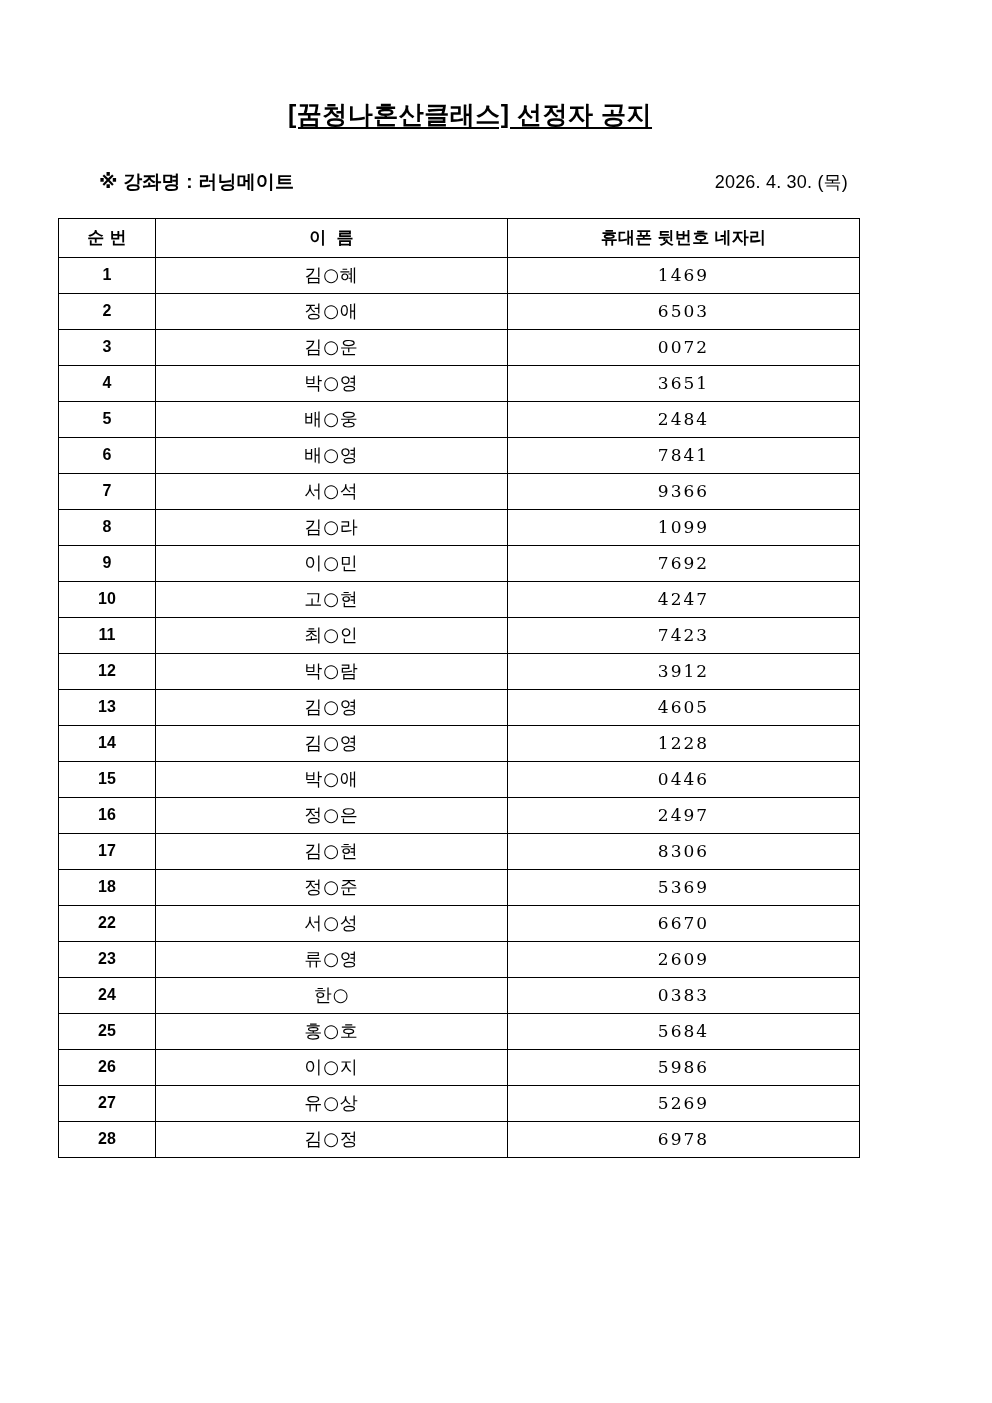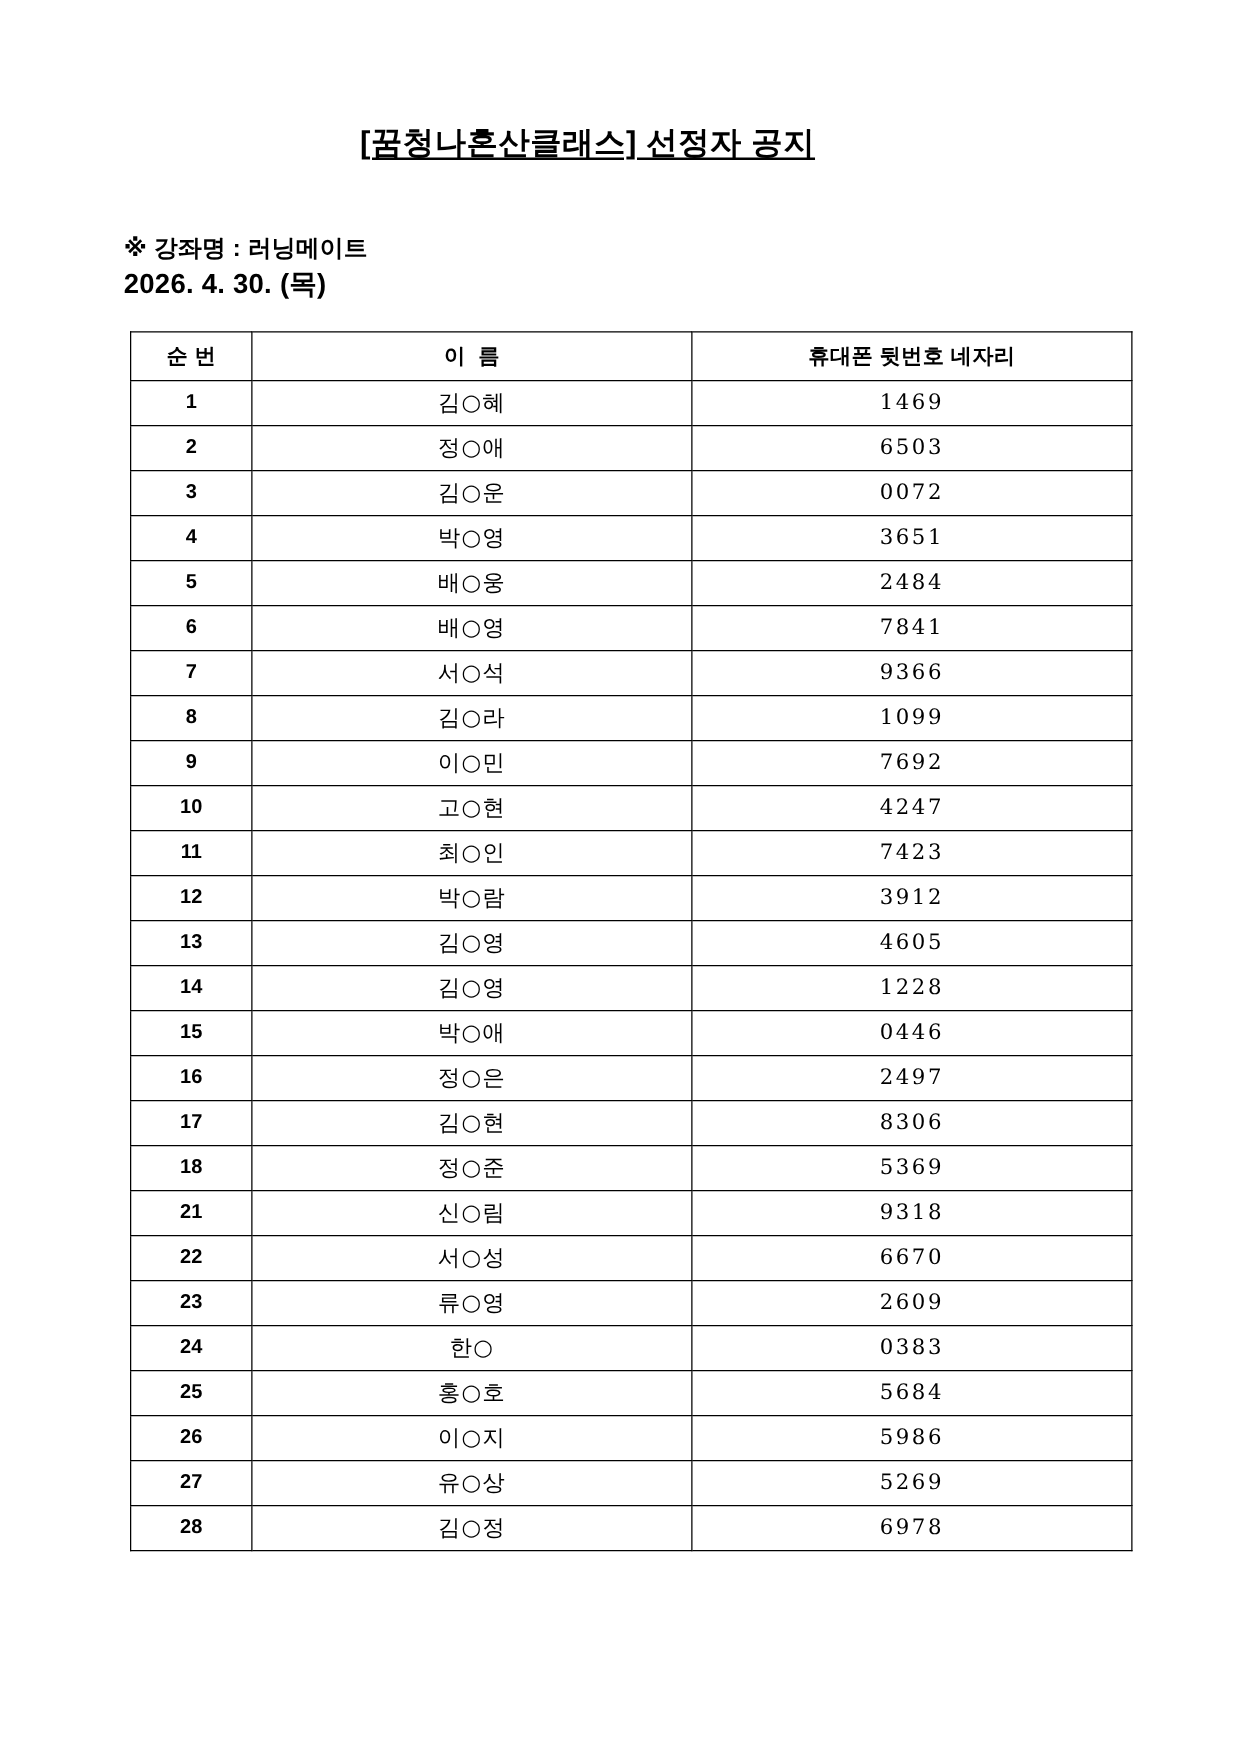--- a/index.html
+++ b/index.html
@@ -37,45 +37,44 @@
     letter-spacing: 0.5px;
     text-decoration: underline;
     text-underline-offset: 4px;
     text-decoration-thickness: 2px;
     line-height: 1.2;
     white-space: pre;
   }
 
   
   .meta-row {
-    margin-top: 40px;
+    margin-top: 23px;
     padding-left: 99px;
     padding-right: 92px;
     display: flex;
     align-items: baseline;
     justify-content: space-between;
-    flex-direction: column;
   }
   .course-line {
     font-size: 19px;
     font-weight: bold;
     letter-spacing: 0.2px;
     white-space: pre;
   }
   .date-line {
-    font-size: 22px;
-    font-weight: bold;
+    font-size: 18px;
+    font-weight: normal;
     letter-spacing: 0.2px;
     white-space: pre;
   }
 
   
   .table-wrap {
     margin-top: 23px;
-    padding-left: 104px;
+    padding-left: 58px;
   }
   table.roster {
     width: 801px;
     border-collapse: collapse;
     table-layout: fixed;
   }
   table.roster col.c-no    { width: 97px;  }
   table.roster col.c-name  { width: 352px; }
   table.roster col.c-phone { width: 352px; }
 
@@ -229,25 +228,20 @@
             <td class="cell-no">17</td>
             <td class="cell-name">김○현</td>
             <td class="cell-phone">8306</td>
           </tr>
           <tr>
             <td class="cell-no">18</td>
             <td class="cell-name">정○준</td>
             <td class="cell-phone">5369</td>
           </tr>
           <tr>
-            <td class="cell-no">21</td>
-            <td class="cell-name">신○림</td>
-            <td class="cell-phone">9318</td>
-          </tr>
-          <tr>
             <td class="cell-no">22</td>
             <td class="cell-name">서○성</td>
             <td class="cell-phone">6670</td>
           </tr>
           <tr>
             <td class="cell-no">23</td>
             <td class="cell-name">류○영</td>
             <td class="cell-phone">2609</td>
           </tr>
           <tr>

